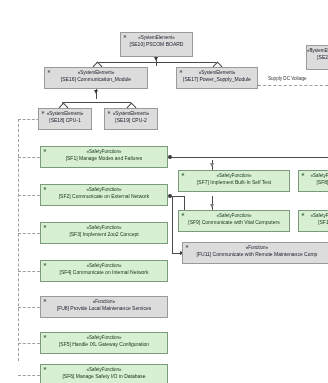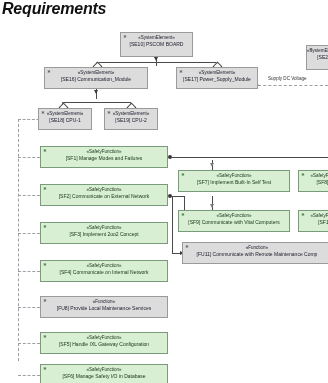--- a/index.html
+++ b/index.html
@@ -88,21 +88,20 @@
   }
   .edge-label{
     position:absolute;font-size:4.6px;color:#333;white-space:nowrap;
   }
 </style>
 </head>
 <body>
 
 <div id="canvas">
 
-  <div id="page-title">Requirements</div>
 
   <div class="ln lnv" style="left:156px;top:57px;height:9px;"></div>
   <div class="arrow-d" style="left:153.5px;top:57px;"></div>
 
   <div class="ln lnh" style="left:96px;top:62px;width:120px;"></div>
   <div class="ln lnv" style="left:96px;top:62px;height:5px;"></div>
   <div class="ln lnv" style="left:216px;top:62px;height:5px;"></div>
   <div class="dia" style="left:93.5px;top:63px;"></div>
   <div class="dia" style="left:213.5px;top:63px;"></div>
 

